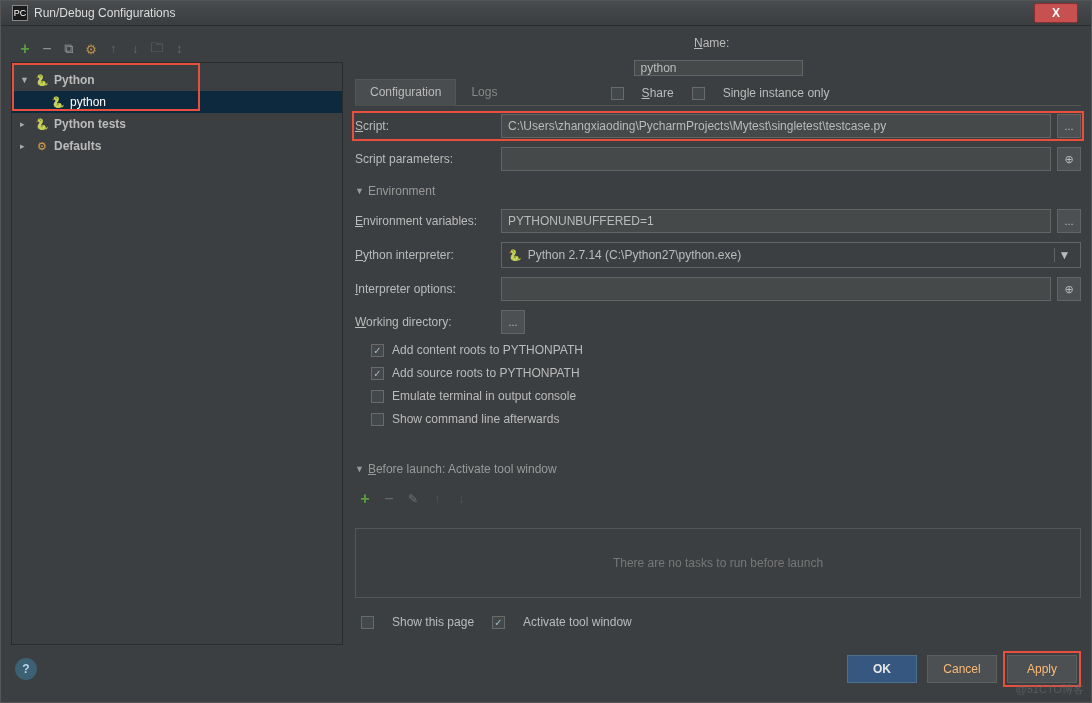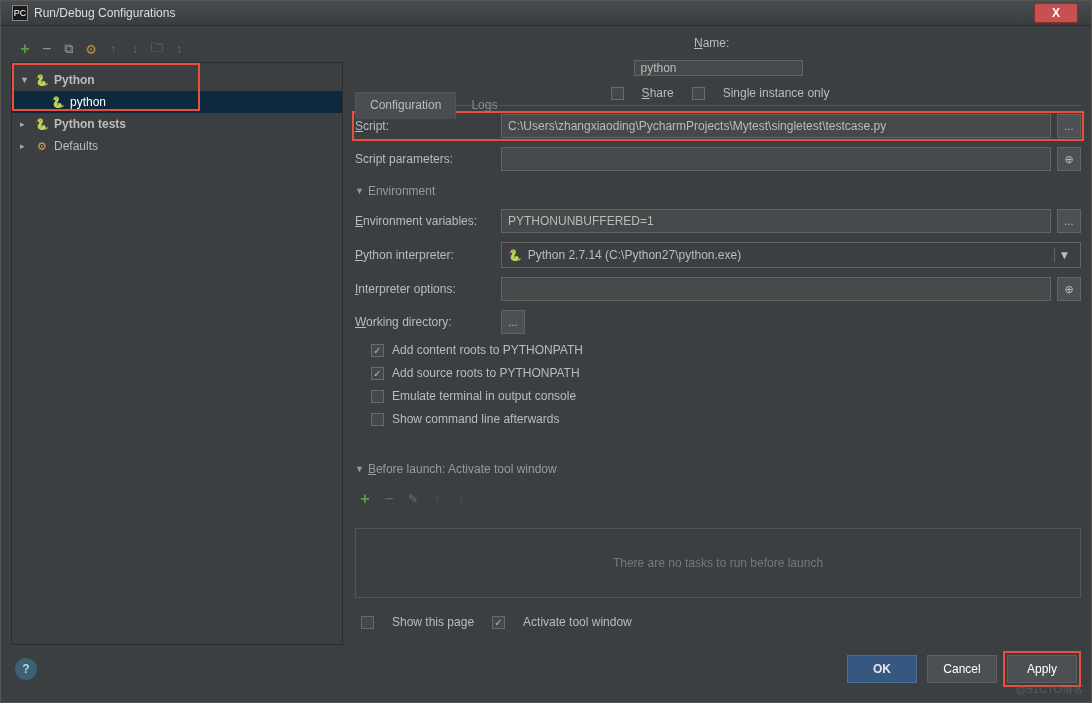--- a/index.html
+++ b/index.html
@@ -36,21 +36,21 @@
   
   .right-panel { flex:1; display:flex; flex-direction:column; padding-left:12px; min-width:0;}
   .name-row { display:flex; align-items:center; height:30px; gap:10px;flex-direction:column; }
   .name-row label { width:48px; }
   .underline { text-decoration: underline; }
   .text-input { flex:1; height:24px; background:#45494a; border:1px solid #646464; color:#bbb; padding:0 6px; }
   .right-checks { display:flex; align-items:center; gap:18px; margin-left:4px; white-space:nowrap;}
   .chk { width:13px; height:13px; border:1px solid #6a6a6a; background:#43494a; display:inline-flex; align-items:center; justify-content:center; font-size:10px; color:#a9b7c6;}
   
   .tabs { display:flex; margin-top:12px; border-bottom:1px solid #555; }
-  .tab { padding:5px 14px 6px; color:#888; border:1px solid transparent; border-bottom:none; position:relative; top:14px;}
+  .tab { padding:5px 14px 6px; color:#888; border:1px solid transparent; border-bottom:none; position:relative; top:1px;}
   .tab.active { background:#4a4d4f; color:#bbbbbb; border-color:#555; border-bottom:1px solid #4a4d4f;}
   
   .form-area { padding:8px 0 0 0; display:flex; flex-direction:column; gap:9px; }
   .form-row { display:flex; align-items:center; gap:6px; }
   .form-row .lbl { width:140px; }
   .form-row .fld { flex:1; height:24px; background:#45494a; border:1px solid #646464; color:#bbb; padding:0 6px; display:flex; align-items:center; min-width:0;}
   .sq-btn { width:24px; height:24px; background:#4c5052; border:1px solid #646464; display:flex; align-items:center; justify-content:center; color:#bbb; font-size:11px;}
   .red-outline { outline:2px solid #e84f3d; outline-offset:1px; }
   .section-head { display:flex; align-items:center; gap:4px; color:#999; padding:4px 0 2px;}
   .section-head .tri { font-size:9px;}
@@ -60,21 +60,21 @@
   .chk.checked::after { content:"✓"; font-size:10px; }
   
   .before-launch-box { border:1px solid #555; height:70px; display:flex; align-items:center; justify-content:center; color:#777; margin-top:12px;}
   .bl-toolbar { display:flex; gap:8px; padding:4px 0 0 2px; align-items:center;}
   
   .bottom-row { display:flex; align-items:center; gap:18px; padding:8px 0 0 6px;}
   
   .footer { height:48px; display:flex; align-items:center; justify-content:space-between; padding:0 4px; }
   .help-btn { width:22px; height:22px; border-radius:50%; background:#3c6074; color:#b8d4e3; display:flex; align-items:center; justify-content:center; font-weight:bold;}
   .action-btns { display:flex; gap:10px; }
-  .btn { min-width:70px; height:28px; background:#4c5052; border:1px solid #5e6060; color:#ffffff; display:flex; align-items:center; justify-content:center; padding:0 14px;}
+  .btn { min-width:70px; height:28px; background:#4c5052; border:1px solid #5e6060; color:#fdba74; display:flex; align-items:center; justify-content:center; padding:0 14px;}
   .btn.primary { background:#365880; border-color:#4a708b; color:#e8e8e8; font-weight:bold;}
   .red-apply { outline:2px solid #e84f3d; outline-offset:2px;}
   
   .watermark { position:absolute; right:8px; bottom:6px; color:#6a6e70; font-size:11px; opacity:.6;}
 </style>
 </head>
 <body>
 
 <div class="outer-border"></div>
 
@@ -111,21 +111,21 @@
           <span>python</span>
         </div>
         <div class="tree-row">
           <span class="exp">▸</span>
           <span class="icn py-icn">🐍</span>
           <span style="font-weight:bold">Python tests</span>
         </div>
         <div class="tree-row">
           <span class="exp">▸</span>
           <span class="icn gear-icn">⚙</span>
-          <span style="font-weight:normal">Defaults</span>
+          <span style="font-weight:bold">Defaults</span>
         </div>
       </div>
     </div>
 
     <div class="right-panel">
       <div class="name-row">
         <label><span class="underline">N</span><span>ame:</span></label>
         <input class="text-input" style="max-width: 430px;" value="python">
         <div class="right-checks">
           <span class="chk"></span>

